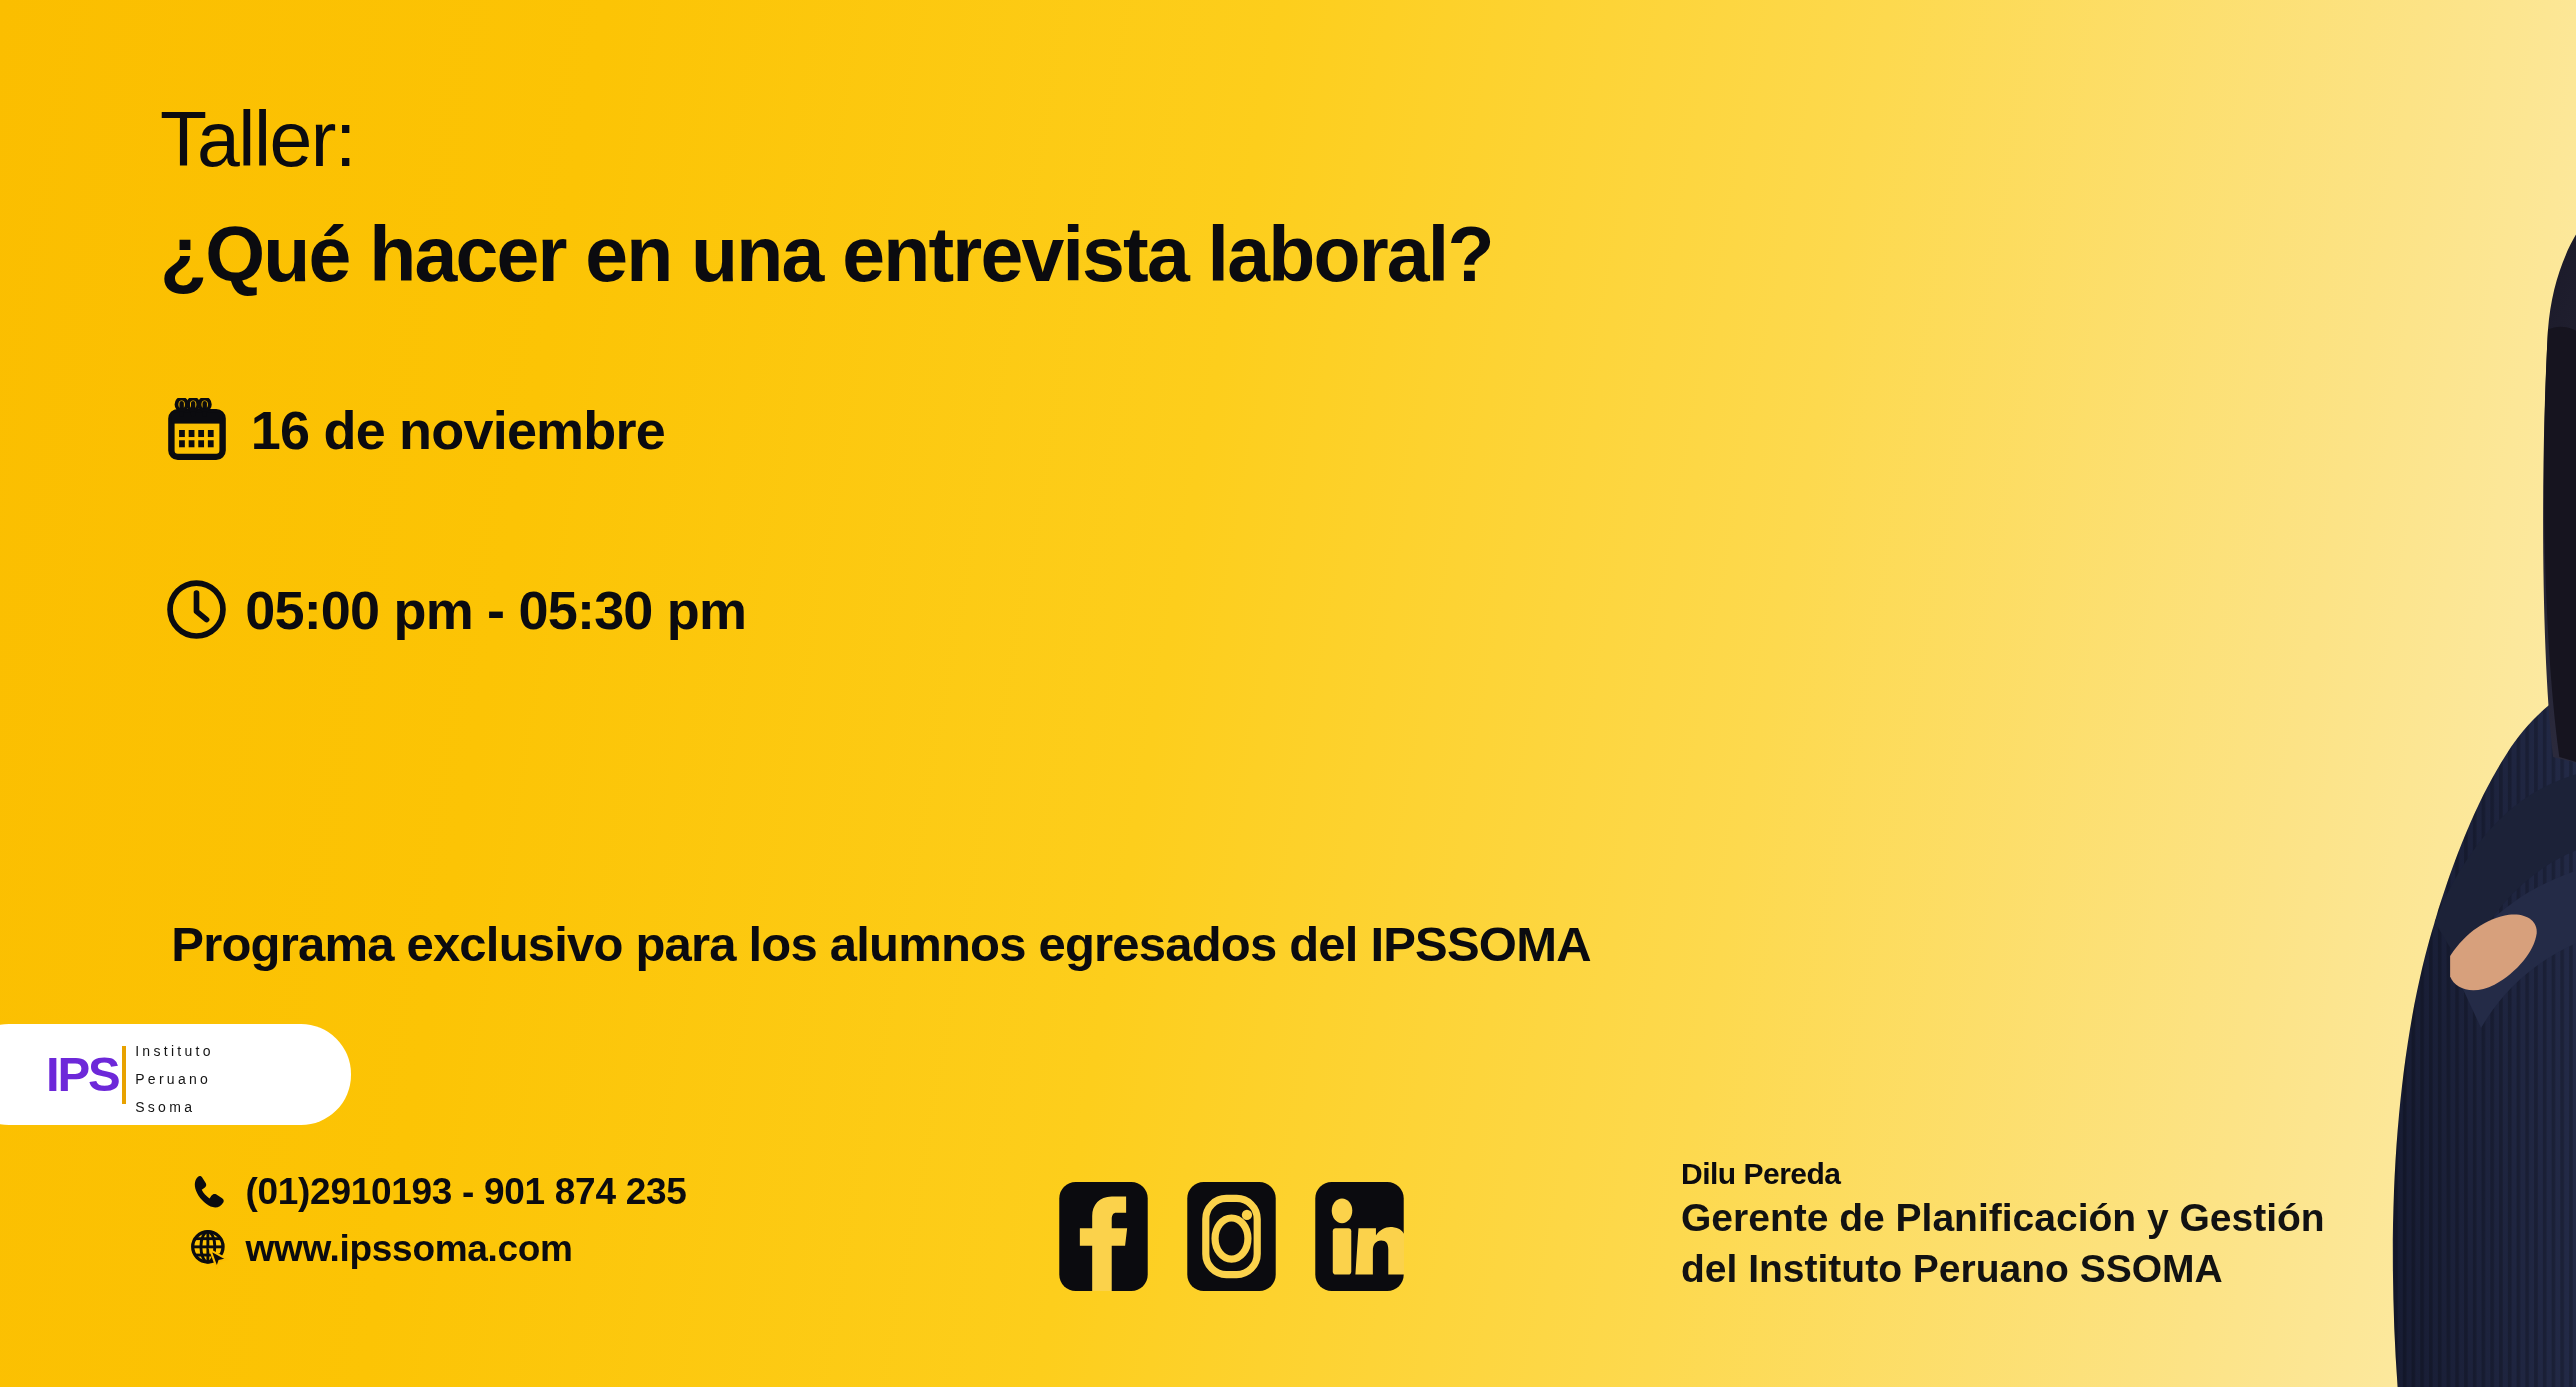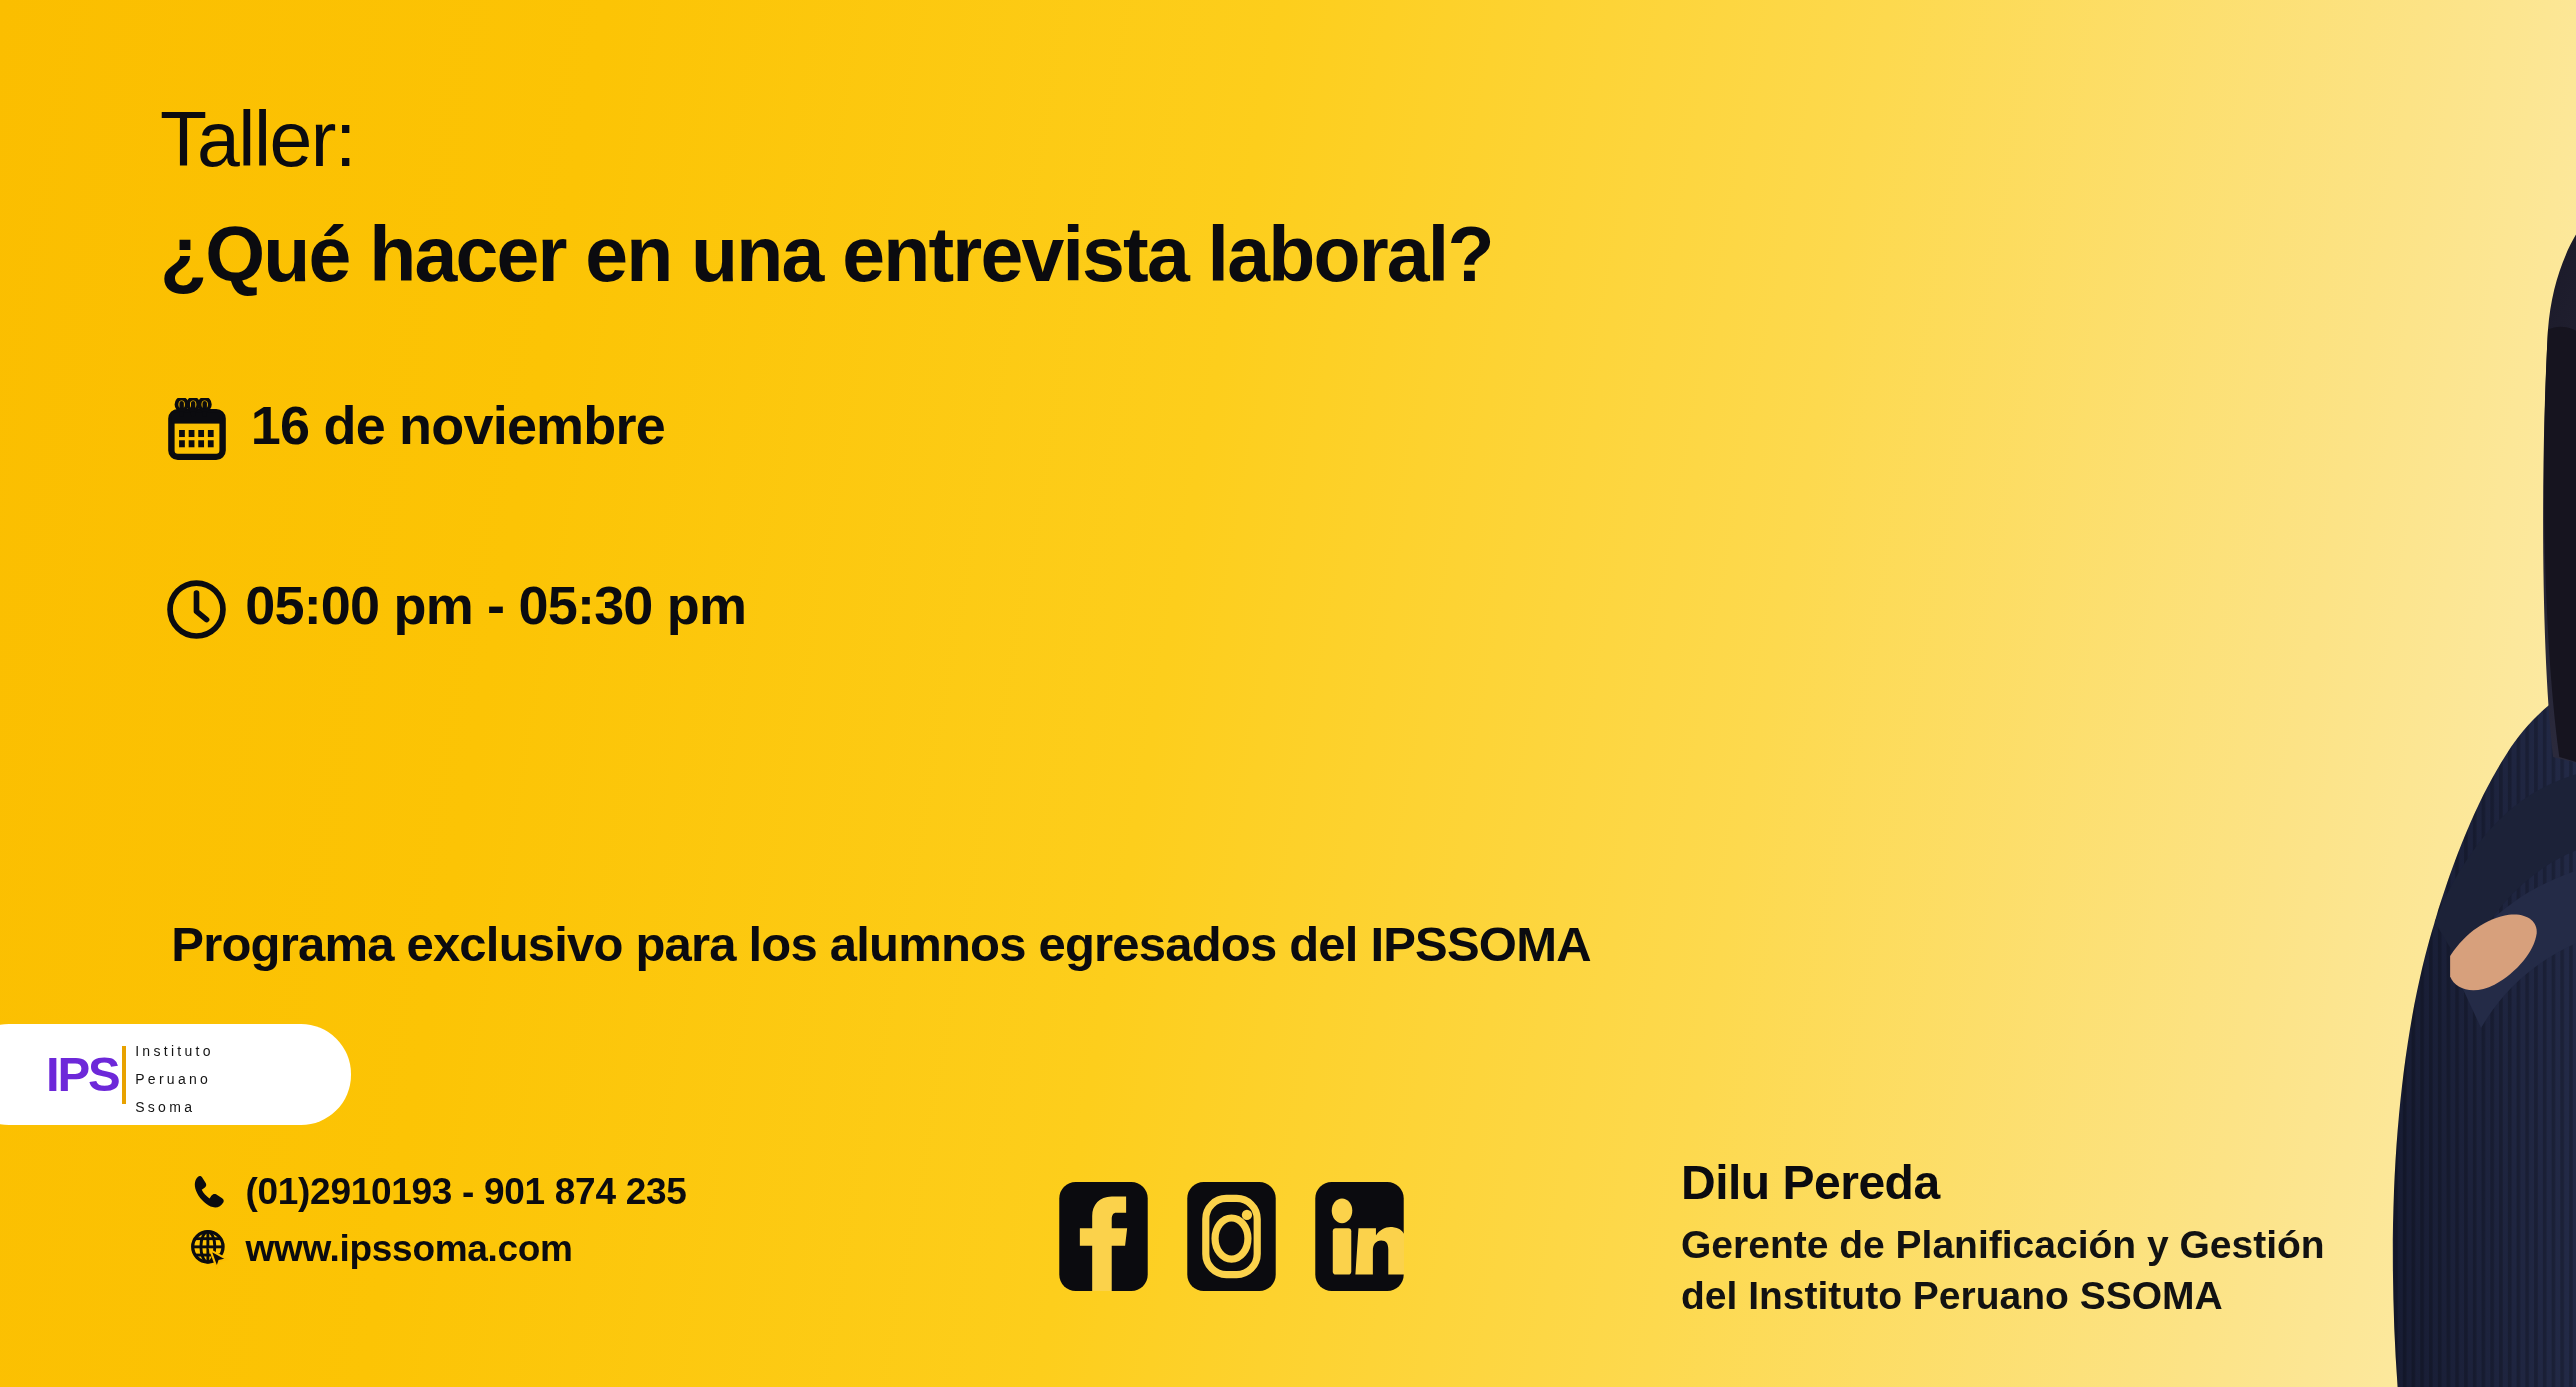--- a/index.html
+++ b/index.html
@@ -58,20 +58,21 @@
     color: #0B0B0F;
     line-height: 1;
     white-space: nowrap;
   }
 
   
   .info-row {
     position: absolute;
     left: 5.2px;
     display: flex;
+    align-items: center;
     gap: 21.6px;
   }
   .info-row.date { top: 398px; }
   .info-row.time { top: 578px; gap: 17px; }
   .info-row.platform { top: 741px; gap: 20.6px; }
 
   .info-text {
     font-size: 54px;
     font-weight: 700;
     letter-spacing: -0.8px;
@@ -183,26 +184,26 @@
   }
   .social-icon { width: 89px; height: 109px; display: block; }
 
   
   .speaker {
     position: absolute;
     left: 1681px;
     top: 1159px;
   }
   .speaker-name {
-    font-size: 48px;
+    font-size: 30px;
     font-weight: 700;
     letter-spacing: -0.5px;
     color: #0B0B0F;
     line-height: 1;
-    margin-bottom: 13px;
+    margin-bottom: 4px;
     white-space: nowrap;
   }
   .speaker-role {
     font-size: 39px;
     font-weight: 700;
     color: #121212;
     line-height: 1.3;
     white-space: nowrap;
   }
 

